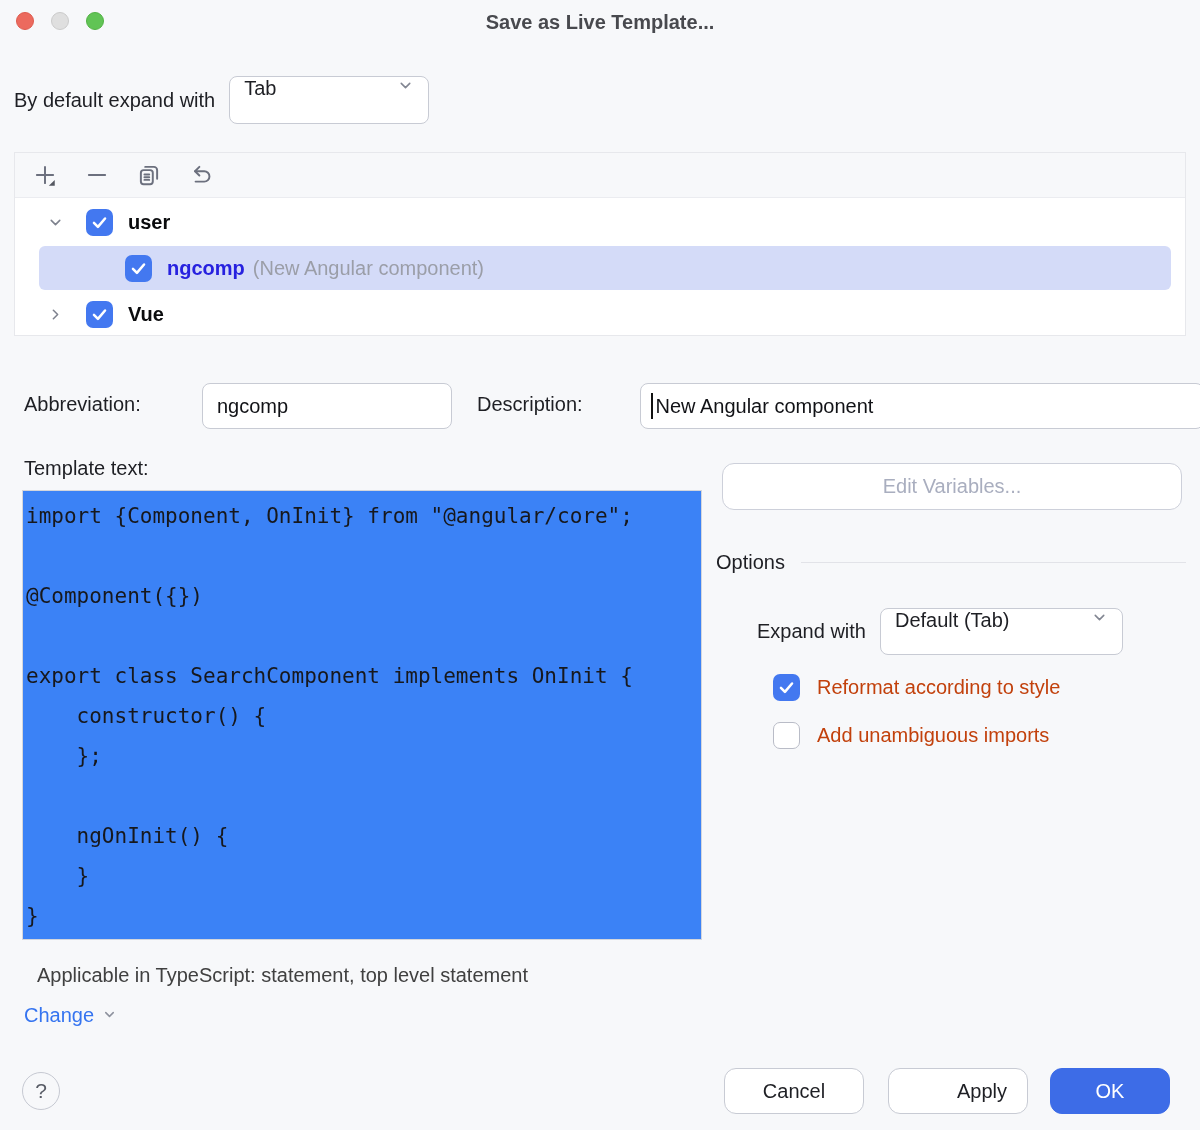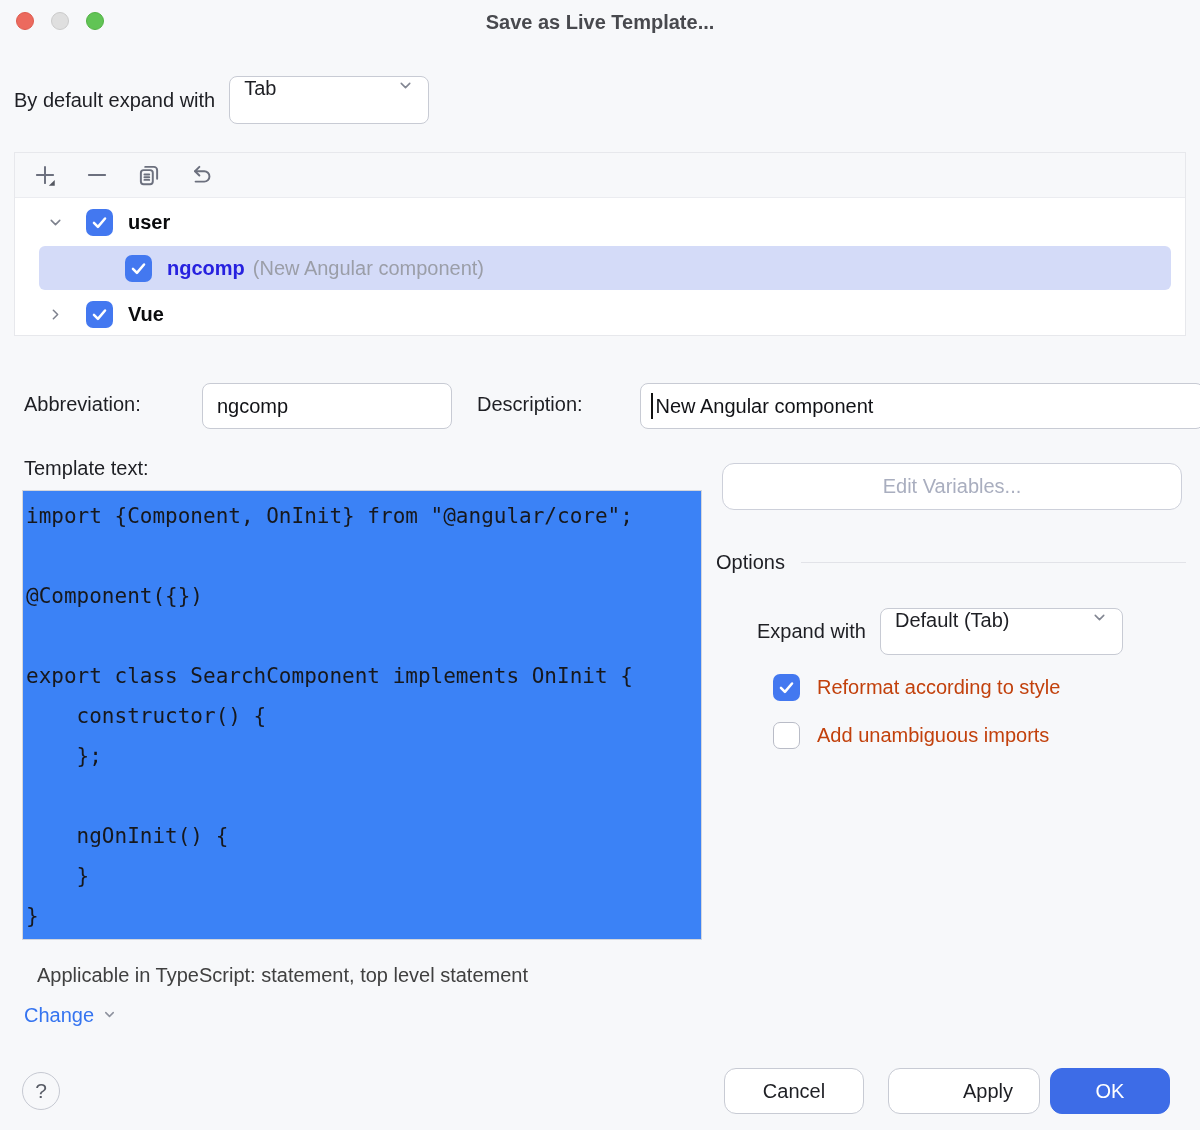--- a/index.html
+++ b/index.html
@@ -106,21 +106,21 @@
   .applicable { left:24px; top:964px; color:#404040;margin-left:13px; }
   .change { left:24px; top:1004px; display:flex; align-items:center; gap:8px; color:#3574F0; cursor:pointer; }
 
   
   .help {
     left:22px; top:1072px; width:38px; height:38px; border-radius:50%;
     border:1px solid #C6C9D2; display:flex; align-items:center; justify-content:center;
     color:#585C66; font-size:21px; font-weight:500;
   }
   .cancel { left:724px; top:1068px; width:140px; }
-  .apply  { left:888px; top:1068px; width:152px;padding-left:48px; }
+  .apply  { left:888px; top:1068px; width:140px;padding-left:48px; }
   .ok     { left:1050px; top:1068px; width:120px; }
 </style>
 </head>
 <body>
 
 <div class="abs titlebar">
   <span class="light red"></span>
   <span class="light gray"></span>
   <span class="light green"></span>
   <div class="win-title">Save as Live Template...</div>

